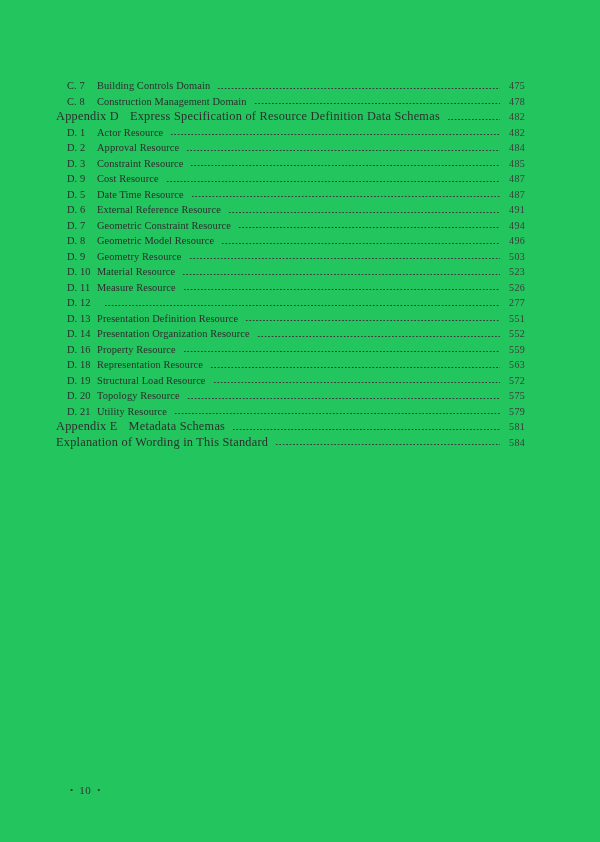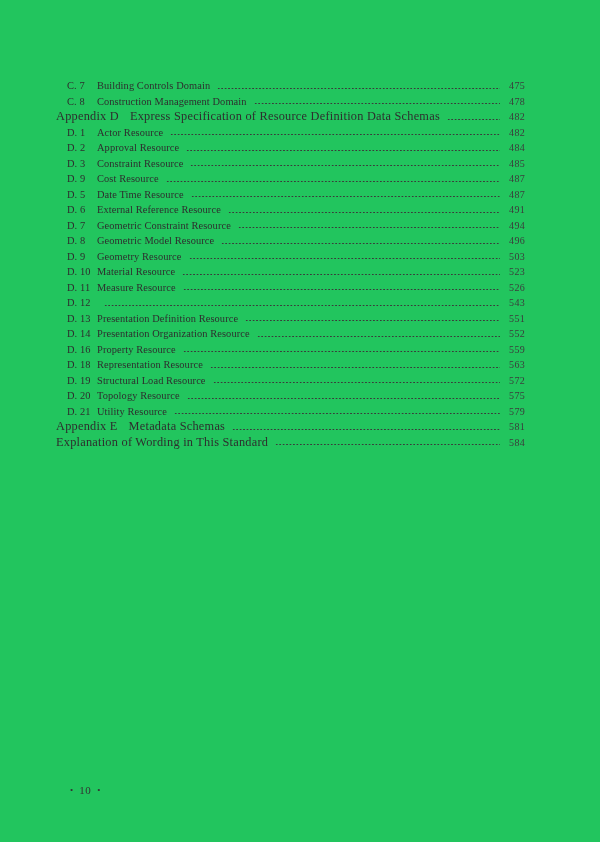--- a/index.html
+++ b/index.html
@@ -189,21 +189,21 @@
   <div class="toc-row sub">
     <span class="toc-num">D. 11</span>
     <span class="toc-title">Measure Resource</span>
     <span class="toc-leader"></span>
     <span class="toc-page">526</span>
   </div>
 
   <div class="toc-row sub">
     <span class="toc-num">D. 12</span>
     <span class="toc-leader"></span>
-    <span class="toc-page">543</span>
+    <span class="toc-page">277</span>
   </div>
 
   <div class="toc-row sub">
     <span class="toc-num">D. 13</span>
     <span class="toc-title">Presentation Definition Resource</span>
     <span class="toc-leader"></span>
     <span class="toc-page">551</span>
   </div>
 
   <div class="toc-row sub">

